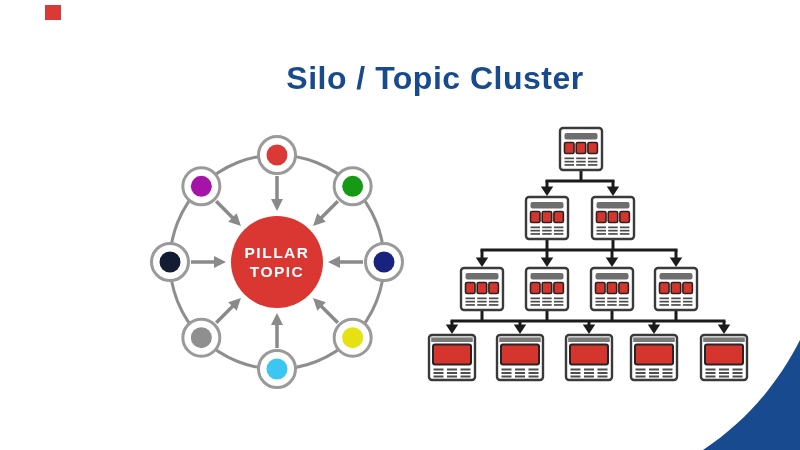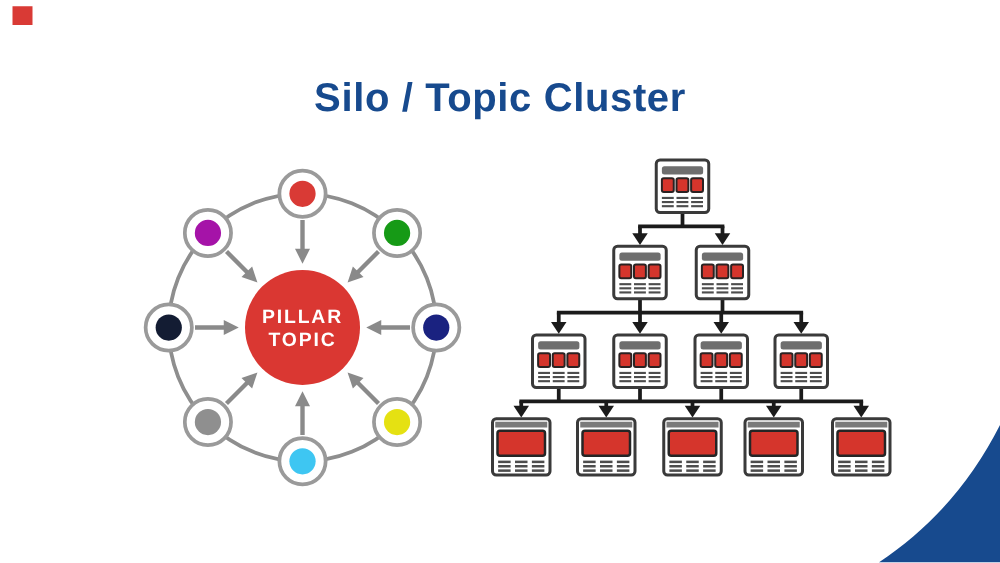--- a/index.html
+++ b/index.html
@@ -1,18 +1,18 @@
 <!DOCTYPE html>
 <html><head>
 <meta charset="utf-8">
 <style>
   html,body{margin:0;padding:0;}
   body{width:800px;height:450px;overflow:hidden;background:#ffffff;
        font-family:"Liberation Sans", sans-serif;position:relative;}
-  .slide{position:absolute;inset:0;background:#ffffff;}
+  .slide{position:absolute;inset:0;background:#ffffff;margin-left:35px;}
   .corner-red{position:absolute;left:10px;top:5px;width:16px;height:15px;background:#d93a35;}
   .title{position:absolute;top:60px;left:0;width:800px;text-align:center;
          font-size:32px;font-weight:bold;color:#174a8e;letter-spacing:0.5px;}
   .pillar-svg{position:absolute;left:85px;top:122px;}
   .tree-svg{position:absolute;left:390px;top:122px;}
   .swoosh-svg{position:absolute;right:0;bottom:0;}
   svg text.pillar-label{font-family:"Liberation Sans", sans-serif;font-weight:bold;
       fill:#ffffff;font-size:15.5px;letter-spacing:1.5px;text-anchor:middle;}
 </style>
 </head>

